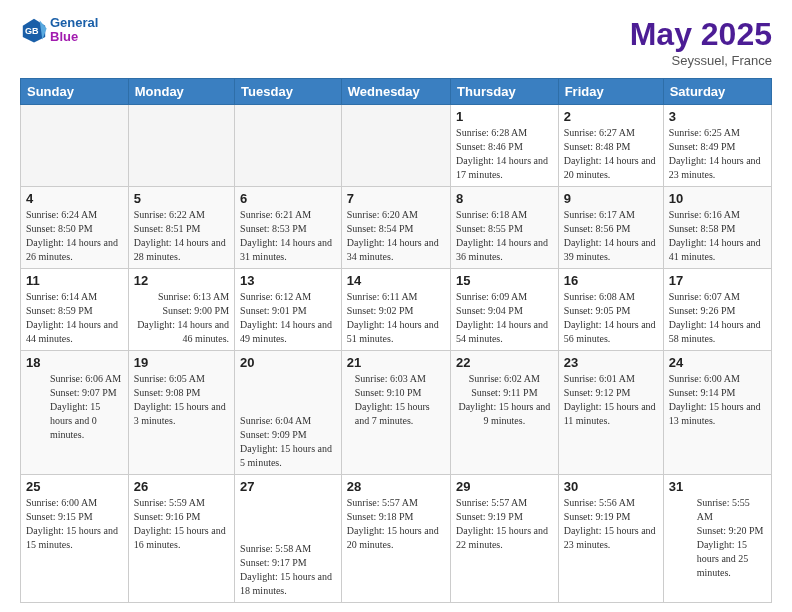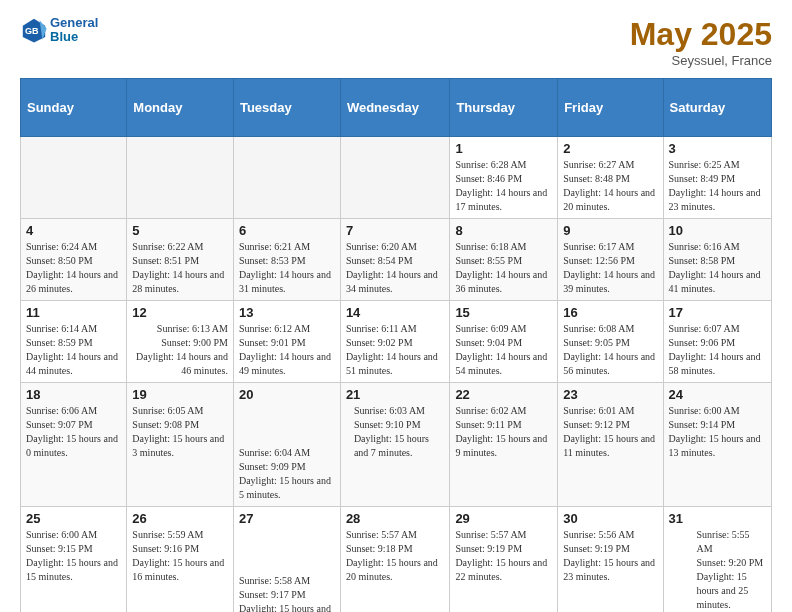--- a/index.html
+++ b/index.html
@@ -30,37 +30,37 @@
       width: 28px;
       height: 28px;
       margin-right: 2px;
     }
     .title-block {
       text-align: right;
     }
     .calendar-title {
       font-size: 32px;
       font-weight: bold;
-      color: #a16207;
+      color: #4c1d95;
     }
     .calendar-subtitle {
       font-size: 13px;
       color: #555;
     }
     .calendar {
       width: 100%;
       border-collapse: collapse;
       border: 1px solid #ccc;
     }
     .calendar th {
       background: #3a7fc1;
       color: #fff;
       font-size: 13px;
       font-weight: bold;
-      padding: 21px 6px;
+      padding: 5px 6px;
       text-align: left;
       border: 1px solid #2e6ea8;
     }
     .calendar td {
       vertical-align: top;
       border: 1px solid #ccc;
       padding: 4px 5px;
       width: 113px;
       height: 82px;
       background: #fff;
@@ -91,21 +91,21 @@
   <div class="header">
     <div class="logo">
       <svg class="logo-icon" viewBox="0 0 40 40">
         <polygon points="20,4 36,14 36,30 20,38 4,30 4,14" fill="#1a5fa8"></polygon>
         <polygon points="28,6 38,18 32,34" fill="#5aaae0"></polygon>
         <text x="7" y="26" font-size="13" fill="white" font-weight="bold" font-family="Arial">GB</text>
       </svg>
       <div>
         <div style="font-size:13px;font-weight:bold;color:#1a5fa8;line-height:1.1;">
           <span>General</span><br>
-          <span style="color:#0369a1;">Blue</span>
+          <span style="color:#a21caf;">Blue</span>
         </div>
       </div>
     </div>
     <div class="title-block">
       <div class="calendar-title">May 2025</div>
       <div class="calendar-subtitle">Seyssuel, France</div>
     </div>
   </div>
 
   <table class="calendar">
@@ -172,21 +172,21 @@
           </td>
           <td>
             <div class="day-num">8</div>
             <div class="day-info" style="white-space: pre-line;">Sunrise: 6:18 AM
 Sunset: 8:55 PM
 Daylight: 14 hours and 36 minutes.</div>
           </td>
           <td>
             <div class="day-num">9</div>
             <div class="day-info" style="white-space: pre-line;">Sunrise: 6:17 AM
-Sunset: 12:56 PM
+Sunset: 8:56 PM
 Daylight: 14 hours and 39 minutes.</div>
           </td>
           <td>
             <div class="day-num">10</div>
             <div class="day-info" style="white-space: pre-line;">Sunrise: 6:16 AM
 Sunset: 8:58 PM
 Daylight: 14 hours and 41 minutes.</div>
           </td>
         </tr>
         <tr>
@@ -222,28 +222,28 @@
           </td>
           <td>
             <div class="day-num">16</div>
             <div class="day-info" style="white-space: pre-line;">Sunrise: 6:08 AM
 Sunset: 9:05 PM
 Daylight: 14 hours and 56 minutes.</div>
           </td>
           <td>
             <div class="day-num">17</div>
             <div class="day-info" style="white-space: pre-line;">Sunrise: 6:07 AM
-Sunset: 9:06 PM
+Sunset: 9:26 PM
 Daylight: 14 hours and 58 minutes.</div>
           </td>
         </tr>
         <tr>
           <td>
             <div class="day-num">18</div>
-            <div class="day-info" style="white-space: pre-line;">Sunrise: 6:06 AM
+            <div class="day-info" style="white-space: pre-line; margin-left: 24px;">Sunrise: 6:06 AM
 Sunset: 9:07 PM
 Daylight: 15 hours and 0 minutes.</div>
           </td>
           <td>
             <div class="day-num">19</div>
             <div class="day-info" style="white-space: pre-line;">Sunrise: 6:05 AM
 Sunset: 9:08 PM
 Daylight: 15 hours and 3 minutes.</div>
           </td>
           <td>
@@ -253,21 +253,21 @@
 Daylight: 15 hours and 5 minutes.</div>
           </td>
           <td>
             <div class="day-num">21</div>
             <div class="day-info" style="white-space: pre-line; margin-left: 8px;">Sunrise: 6:03 AM
 Sunset: 9:10 PM
 Daylight: 15 hours and 7 minutes.</div>
           </td>
           <td>
             <div class="day-num">22</div>
-            <div class="day-info" style="white-space: pre-line;">Sunrise: 6:02 AM
+            <div class="day-info" style="white-space: pre-line; text-align: center;">Sunrise: 6:02 AM
 Sunset: 9:11 PM
 Daylight: 15 hours and 9 minutes.</div>
           </td>
           <td>
             <div class="day-num">23</div>
             <div class="day-info" style="white-space: pre-line;">Sunrise: 6:01 AM
 Sunset: 9:12 PM
 Daylight: 15 hours and 11 minutes.</div>
           </td>
           <td>

